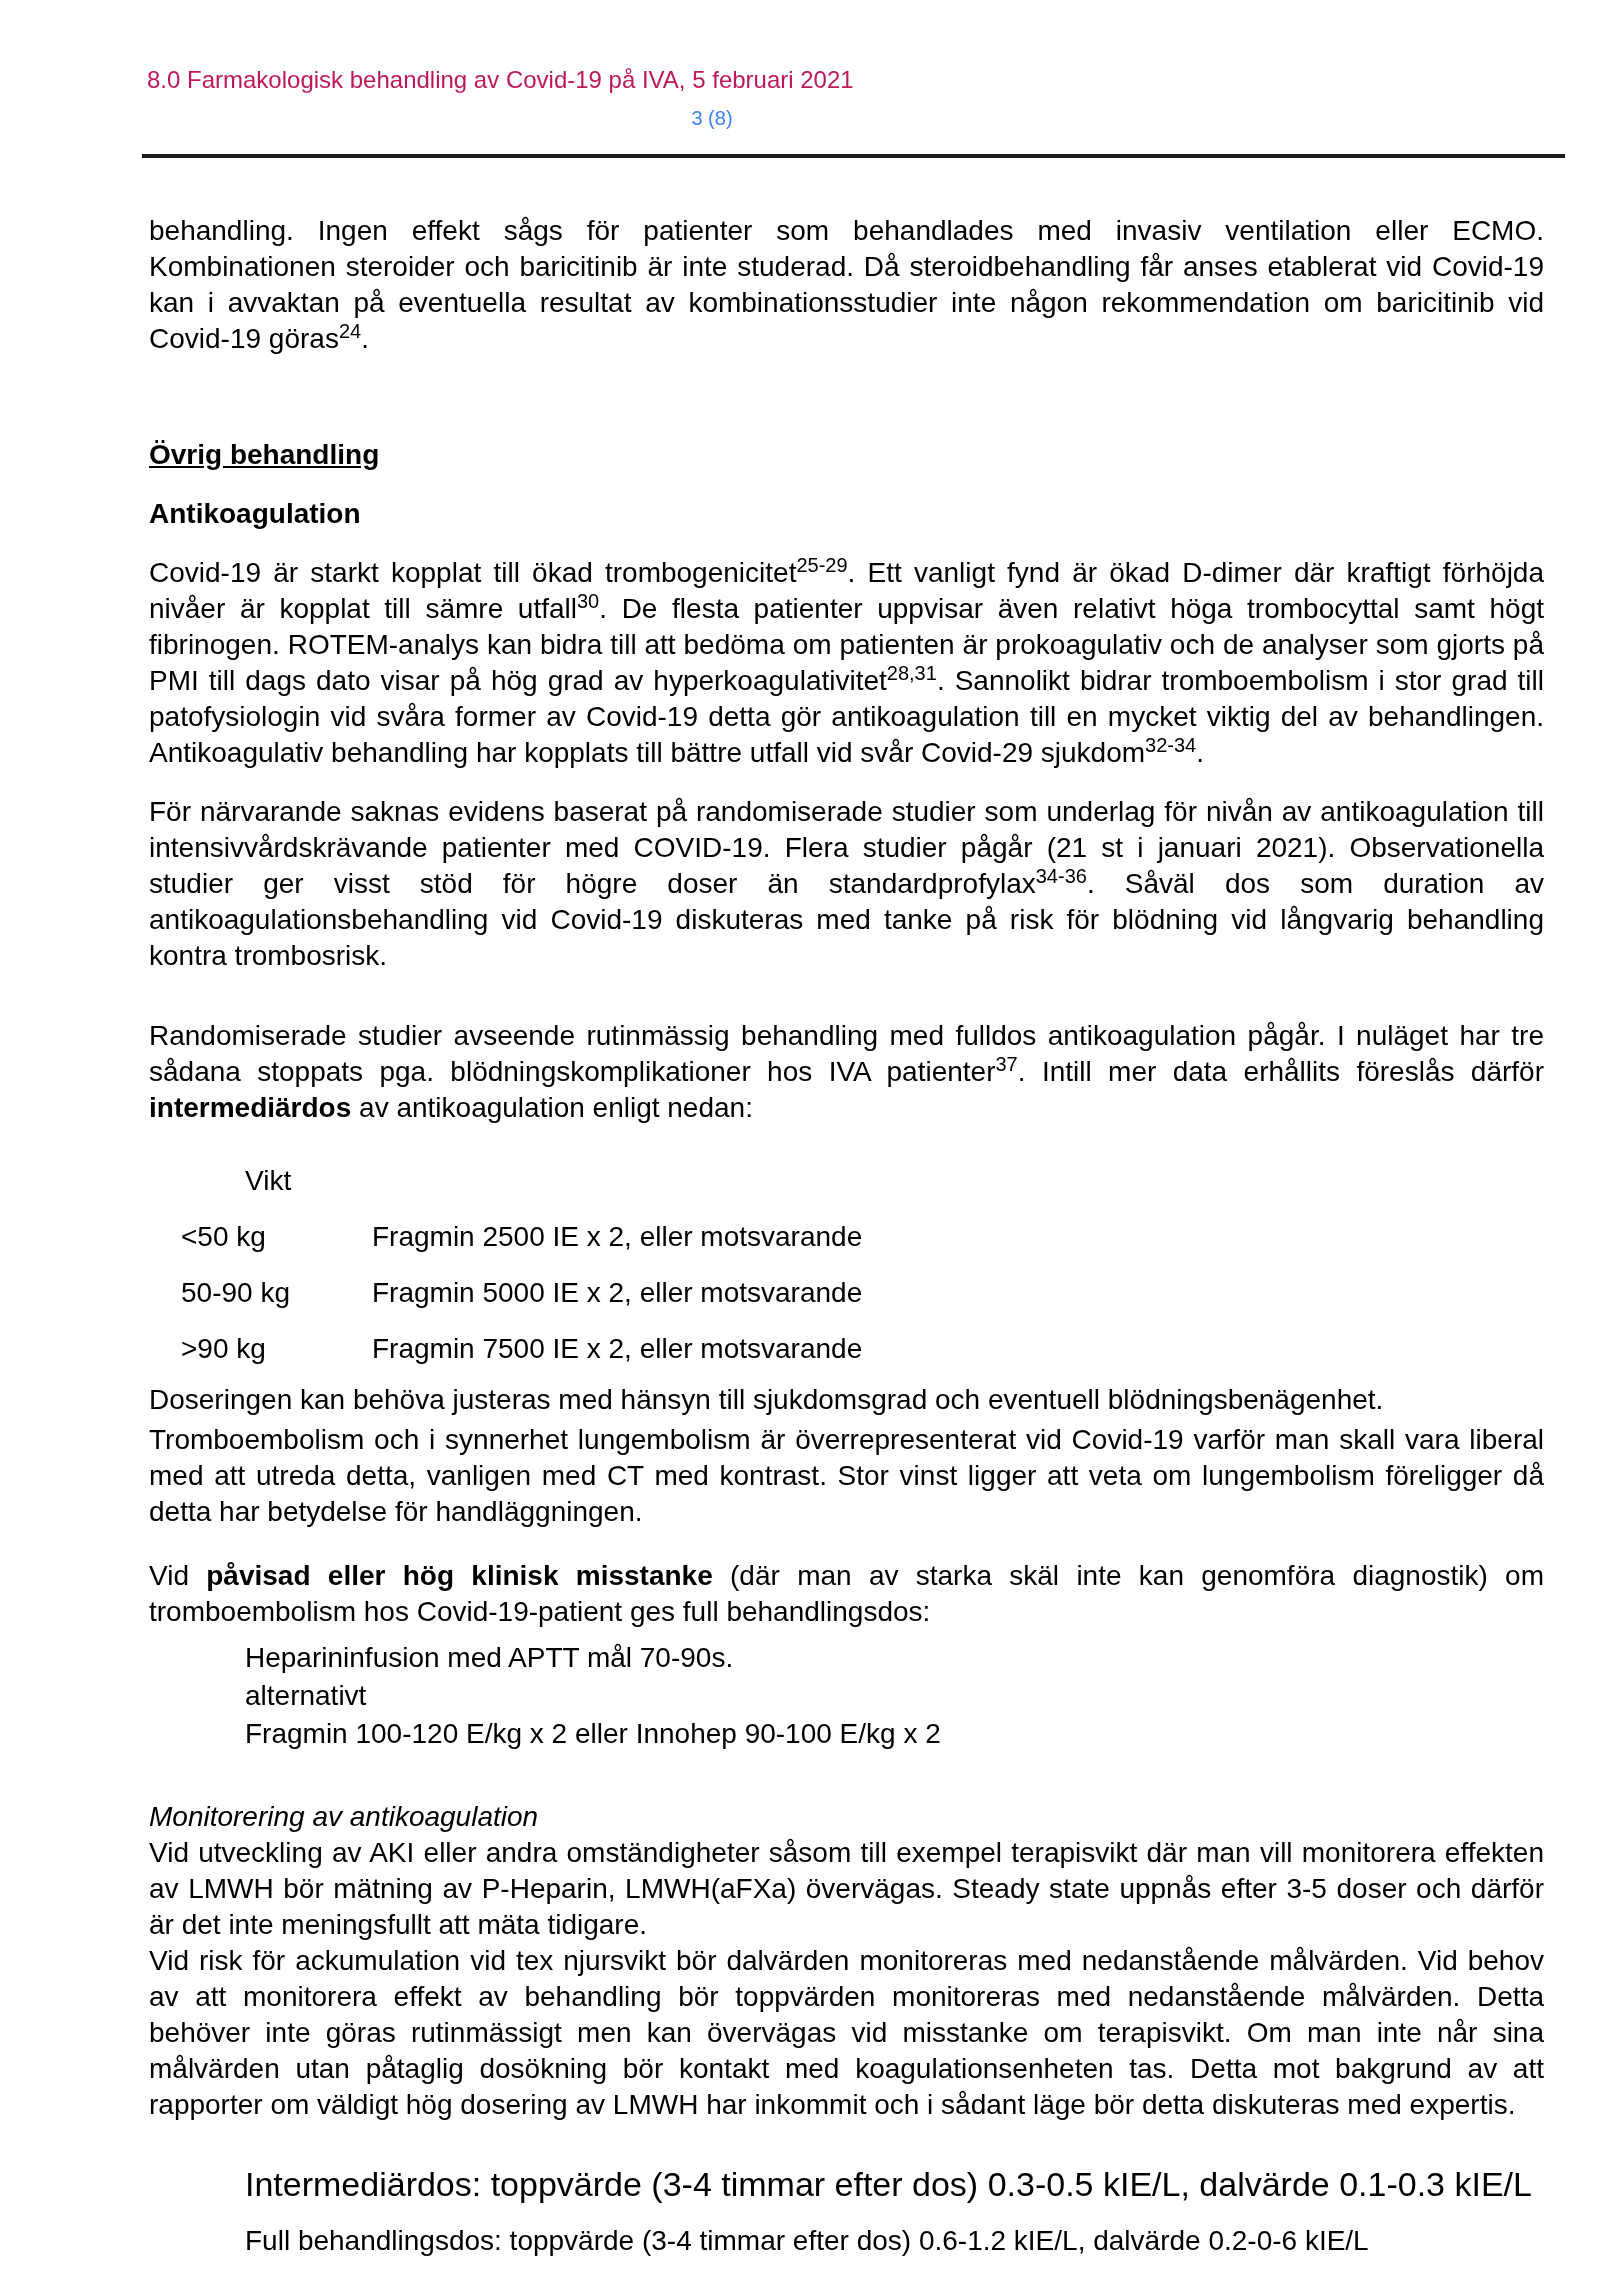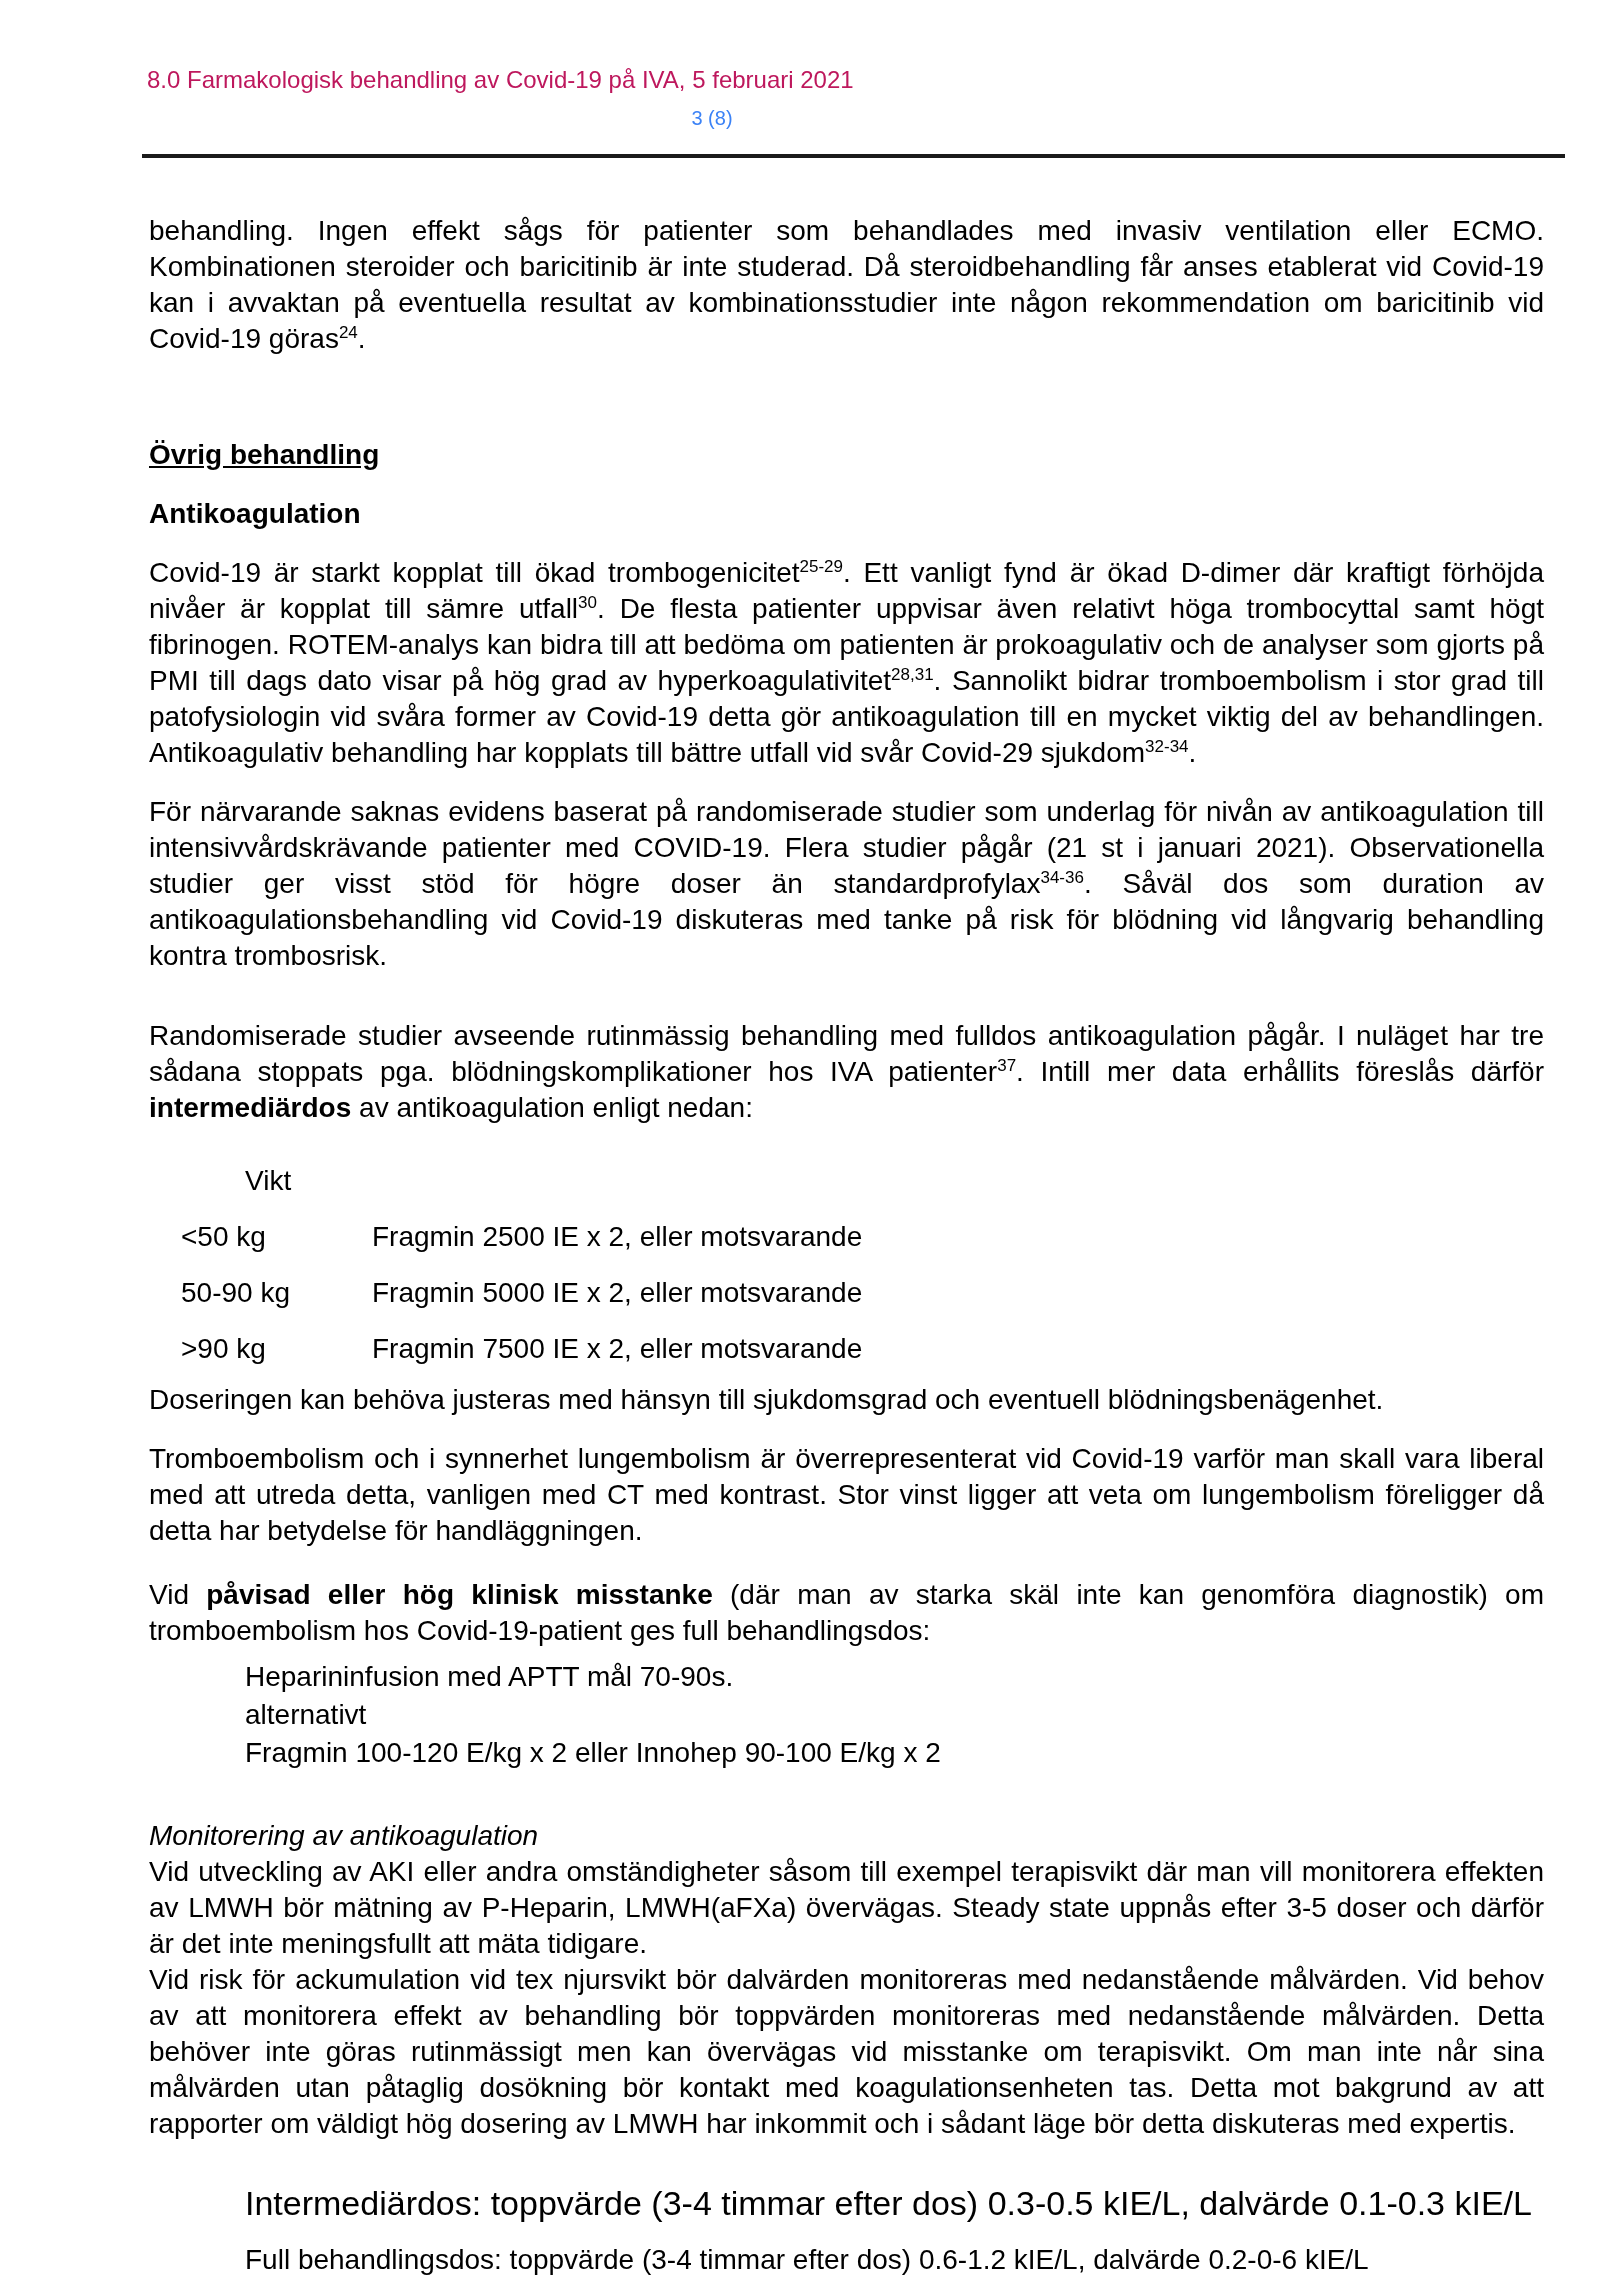--- a/index.html
+++ b/index.html
@@ -25,40 +25,40 @@
     position:absolute; left:142px; top:154px;
     width:1423px; height:3.8px; background:#1a1a1a;
   }
   .main {
     position:absolute; left:149px; top:213px; width:1395px;
   }
   .para {
     margin:0; font-size:28px; line-height:36px;
     text-align:justify;
   }
-  .para sup { font-size:17px; line-height:0; vertical-align:super; }
+  .para sup { font-size:20px; line-height:0; vertical-align:super; }
   .b { font-weight:700; }
   .h-bold {
     margin:0; font-size:28px; line-height:36px; font-weight:700;
   }
   .h-underline { text-decoration:underline; }
   .h-italic {
     margin:0; font-size:28px; line-height:36px;
     font-style:italic; font-weight:400;
   }
   .mt-sect   { margin-top:80px; }
   .mt-h      { margin-top:23px; }
   .mt-p      { margin-top:23px; }
   .mt-pbig   { margin-top:44px; }
   .indent    { margin-left:96px; }
   .vikt-label { margin-top:37px; font-size:28px; line-height:36px; }
   .dose-row  { display:flex; margin-top:20px; font-size:28px; line-height:36px;margin-left:32px; }
   .dose-weight { width:191px; flex:0 0 191px; }
   .p-dosering { margin-top:15.3px; }
-  .mt-p5     { margin-top:23px; }
+  .mt-p5     { margin-top:4px; }
   .mt-p6     { margin-top:27.6px; }
   .treat-block { margin-top:9.2px; font-size:28px; line-height:38px; }
   .monitor-block { margin-top:46px; }
   .target-line1 { margin-top:43px; font-size:34px; line-height:36px; }
   .target-line2 { margin-top:20.7px; font-size:28px; line-height:36px; }
 </style>
 </head>
 <body>
 
 <div class="page">

